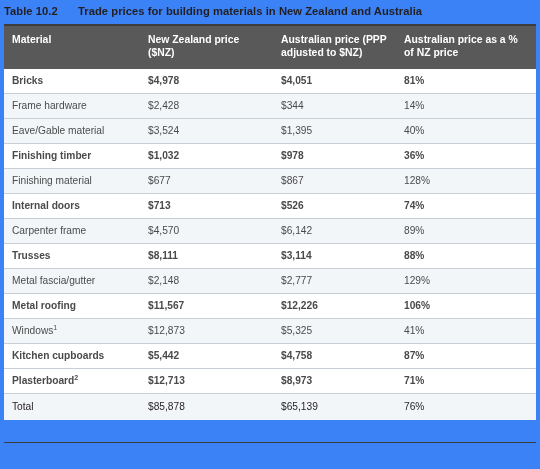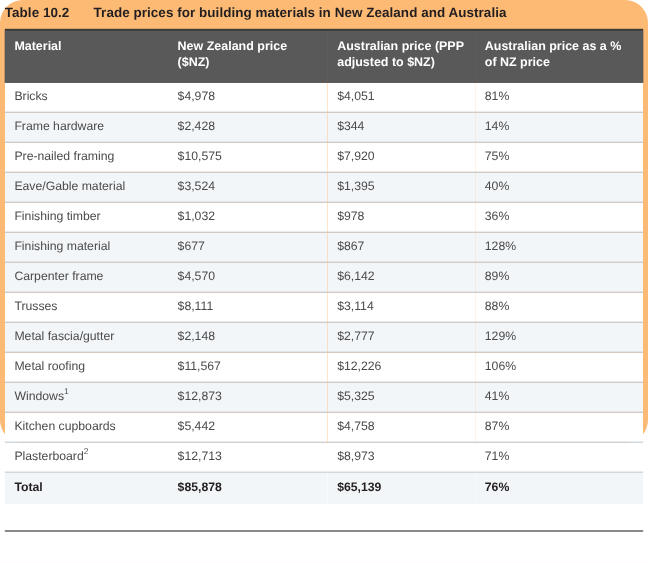--- a/index.html
+++ b/index.html
@@ -12,24 +12,23 @@
     width: 540px;
     height: 469px;
     font-family: "Liberation Sans", sans-serif;
     color: #231f20;
     overflow: hidden;
   }
 
   #page {
     position: relative;
     width: 540px;
-    height: 369px;
-    background: #fdba74;
-    box-sizing: border-box;
-    border-radius: 19px;
+    height: 469px;
+    background: #3b82f6;
+    box-sizing: border-box;
   }
 
   
   .caption {
     position: absolute;
     left: 0;
     top: 0;
     width: 540px;
     height: 22px;
     display: flex;
@@ -98,28 +97,28 @@
     height: 24px;
     line-height: 24px;
     vertical-align: middle;
     color: #4a4a4a;
     border-bottom: 1px solid #c9cfd6;
     border-top: none;
     white-space: nowrap;
     overflow: hidden;
     font-size: 10.2px;
   }
-  tbody tr.shade-a td { background: #ffffff; }
+  tbody tr.shade-a td { background: #ffffff; font-weight: bold; }
   tbody tr.shade-b td { background: #f3f6f9; margin-left: 35px; }
 
   tbody tr.first-body td { border-top: none; }
 
   
   tbody tr.total td {
-    font-weight: 700;
+    font-weight: 400;
     color: #231f20;
     background: #f3f6f9;
     border-top: 1.6px solid #3d3d3d;
     border-bottom: none;
     height: 26px;
     line-height: 26px;
   }
 
   sup {
     font-size: 7px;
@@ -200,43 +199,43 @@
             <td>$4,978</td>
             <td>$4,051</td>
             <td>81%</td>
           </tr>
           <tr class="shade-b">
             <td>Frame hardware</td>
             <td>$2,428</td>
             <td>$344</td>
             <td>14%</td>
           </tr>
-          <tr class="shade-a">
-            <td>Pre-nailed framing</td>
-            <td>$10,575</td>
-            <td>$7,920</td>
-            <td>75%</td>
-          </tr>
           <tr class="shade-b">
             <td>Eave/Gable material</td>
             <td>$3,524</td>
             <td>$1,395</td>
             <td>40%</td>
           </tr>
           <tr class="shade-a">
             <td>Finishing timber</td>
             <td>$1,032</td>
             <td>$978</td>
             <td>36%</td>
           </tr>
           <tr class="shade-b">
             <td>Finishing material</td>
             <td>$677</td>
             <td>$867</td>
             <td>128%</td>
+          </tr>
+          <tr class="shade-a">
+            <td>Internal doors</td>
+            <td>$713</td>
+            <td>$526</td>
+            <td>74%</td>
           </tr>
           <tr class="shade-b">
             <td>Carpenter frame</td>
             <td>$4,570</td>
             <td>$6,142</td>
             <td>89%</td>
           </tr>
           <tr class="shade-a">
             <td>Trusses</td>
             <td>$8,111</td>

